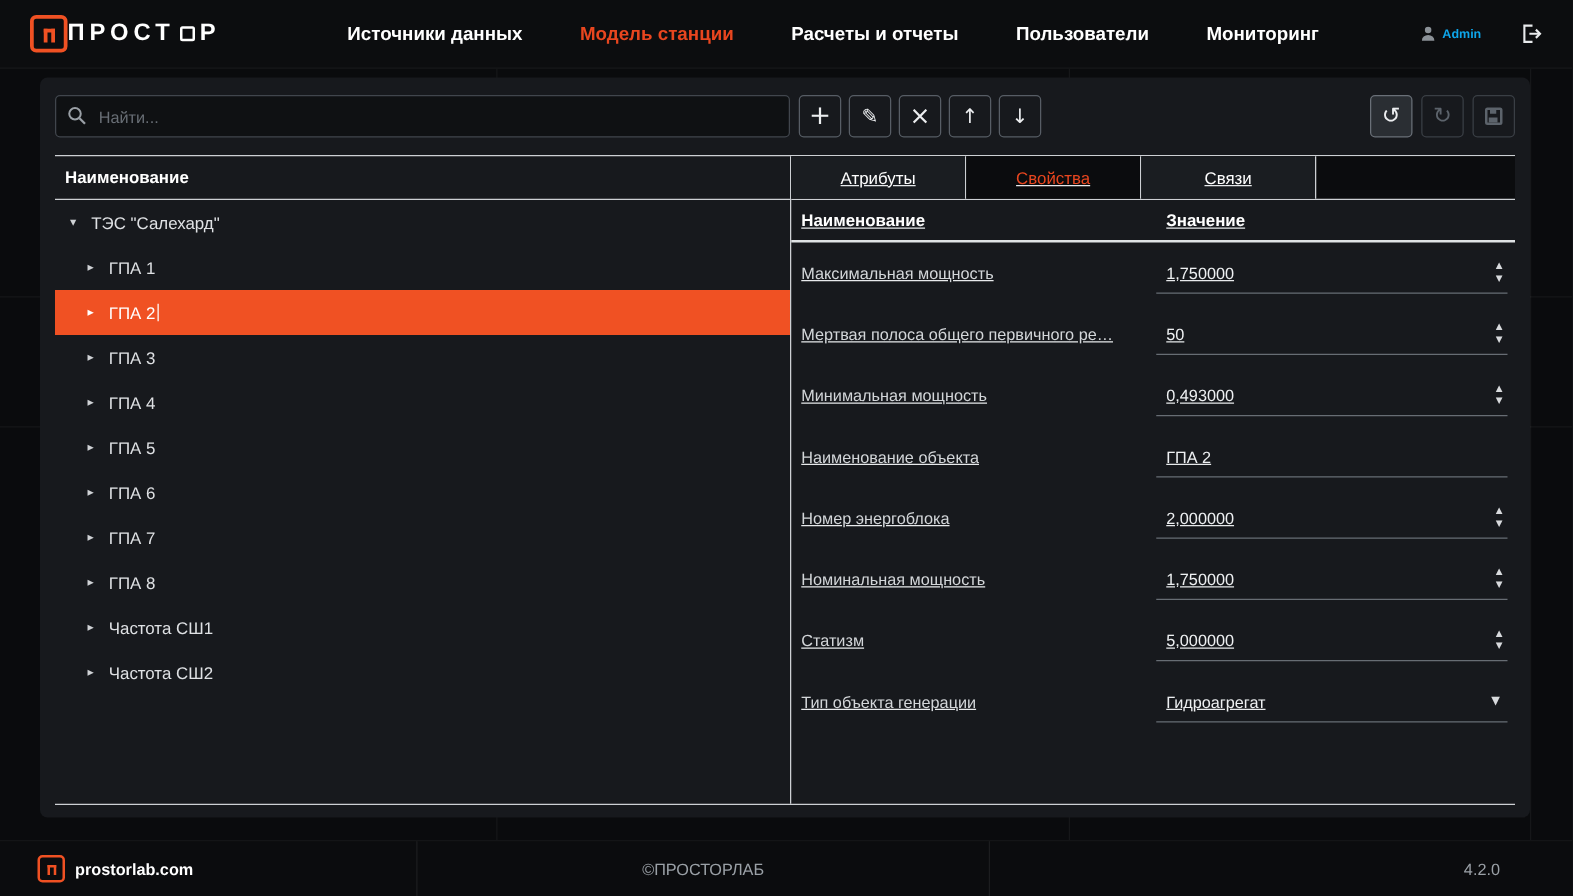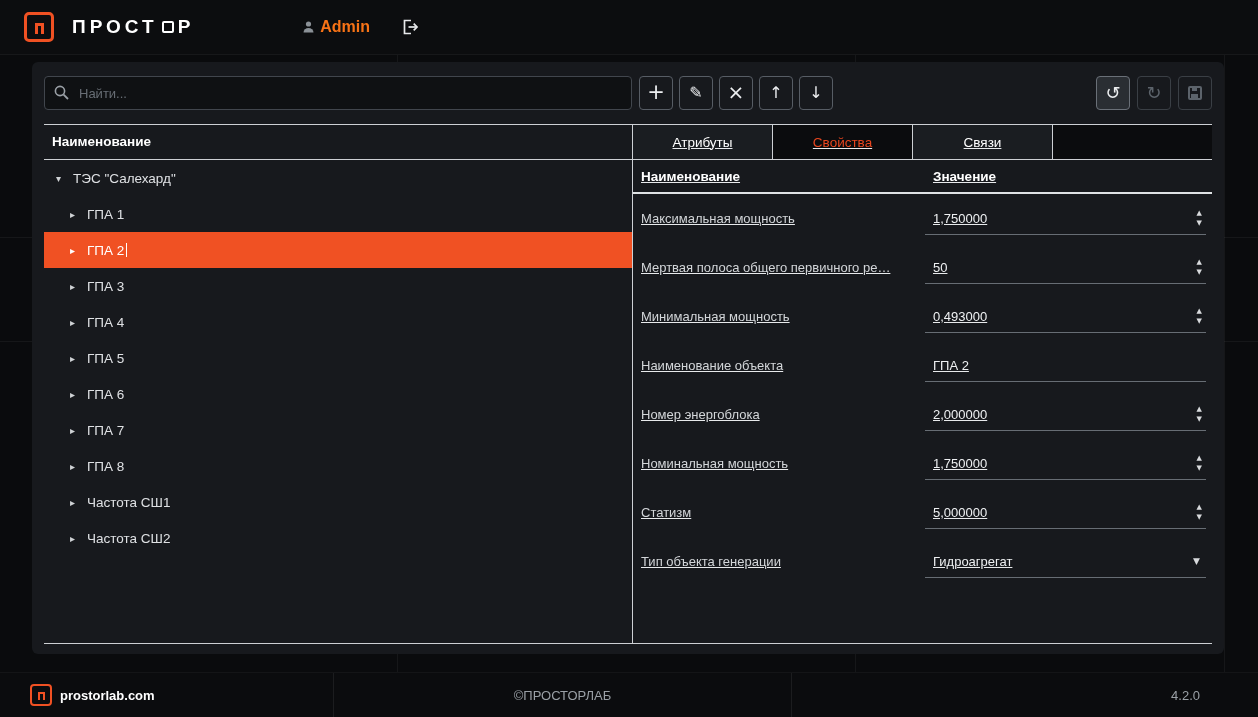--- a/index.html
+++ b/index.html
@@ -24,31 +24,31 @@
   .bgline{position:absolute;background:rgba(255,255,255,0.05);z-index:0;}
   .bgline.h{left:0;width:100%;height:1px;}
   .bgline.v{top:55px;bottom:45px;width:1px;}
 
   
   .app-header{
     position:absolute;top:0;left:0;width:1258px;height:55px;z-index:2;
     background:#0c0d0f;border-bottom:1px solid #17181a;
     display:flex;align-items:center;padding:0 24px;
   }
-  .brand{display:flex;align-items:center;gap:18px;width:235px;}
+  .brand{display:flex;align-items:center;gap:0;width:235px;}
   .logo-box{width:30px;height:30px;border:3px solid var(--accent);border-radius:5px;
     display:flex;align-items:center;justify-content:center;}
   .logo-p{width:9px;height:11px;border:3px solid var(--accent);border-bottom:none;margin-top:2px;}
   .brand-text{display:flex;align-items:center;font-size:19px;font-weight:700;letter-spacing:4px;color:#fff;}
   .brand-o{display:inline-block;width:12px;height:12px;border:2px solid #fff;border-radius:2px;margin:0 4px;}
   .main-nav{flex:1;display:flex;justify-content:center;gap:46px;}
   .nav-item{font-size:15px;font-weight:700;color:#fff;cursor:pointer;white-space:nowrap;}
   .nav-item.active{color:var(--nav-active);}
   .user-area{display:flex;align-items:center;gap:30px;width:160px;justify-content:flex-end;}
-  .user-chip{display:flex;align-items:center;gap:6px;color:#f97316;font-weight:700;font-size:16px;cursor:pointer;}
+  .user-chip{display:flex;align-items:center;gap:6px;color:#0ea5e9;font-weight:700;font-size:10px;cursor:pointer;}
   .logout-btn{background:none;border:none;padding:0;cursor:pointer;display:flex;align-items:center;}
 
   
   .panel{
     position:absolute;left:32px;top:62px;width:1192px;height:592px;z-index:1;
     background:var(--panel);border-radius:6px;
     padding:14px 12px 10px 12px;
   }
   .toolbar{display:flex;height:34px;margin-bottom:14px;gap:6px;align-items:center;}
   .search-box{position:relative;width:588px;flex:0 0 588px;margin-right:1px;}
@@ -154,20 +154,27 @@
   <div class="brand" data-name="brand-logo">
     <div class="logo-box" data-name="prostor-logo-icon">
         <div class="logo-p"></div>
       </div>
     <div class="brand-text" data-name="brand-name">
       <span data-name="brand-text-prefix">ПРОСТ</span>
       <span class="brand-o" data-name="brand-square-o-icon"></span>
       <span data-name="brand-text-suffix">Р</span>
     </div>
   </div>
+  <nav class="main-nav" data-name="main-nav">
+      <div class="nav-item" data-name="nav-item-data-sources">Источники данных</div>
+      <div class="nav-item active" data-name="nav-item-station-model">Модель станции</div>
+      <div class="nav-item" data-name="nav-item-calculations-reports">Расчеты и отчеты</div>
+      <div class="nav-item" data-name="nav-item-users">Пользователи</div>
+      <div class="nav-item" data-name="nav-item-monitoring">Мониторинг</div>
+    </nav>
   <div class="user-area" data-name="user-area">
     <div class="user-chip" data-name="user-menu">
       <svg width="11" height="12" viewBox="0 0 11 12" data-name="user-icon">
         <circle cx="5.5" cy="3" r="2.6" fill="#8b9197"></circle>
         <path d="M0.5 11.5 a5 4.6 0 0 1 10 0 z" fill="#8b9197"></path>
       </svg>
       <span data-name="username">Admin</span>
     </div>
     <button class="logout-btn" data-name="logout-button">
       <svg width="19" height="18" viewBox="0 0 19 18" fill="none" data-name="logout-icon">

